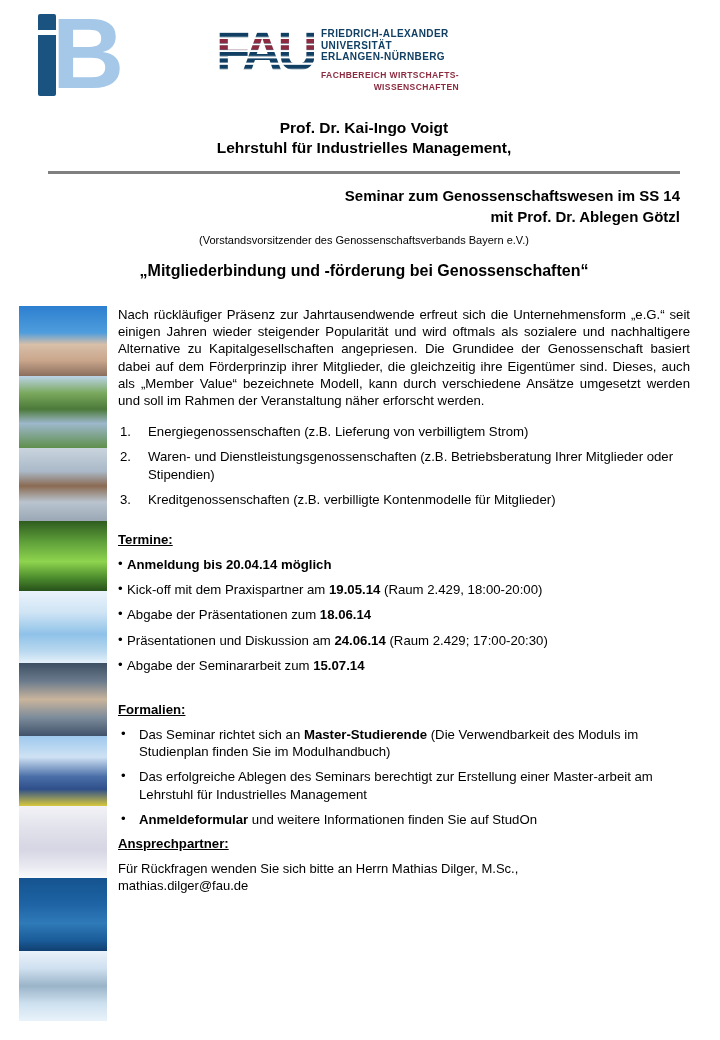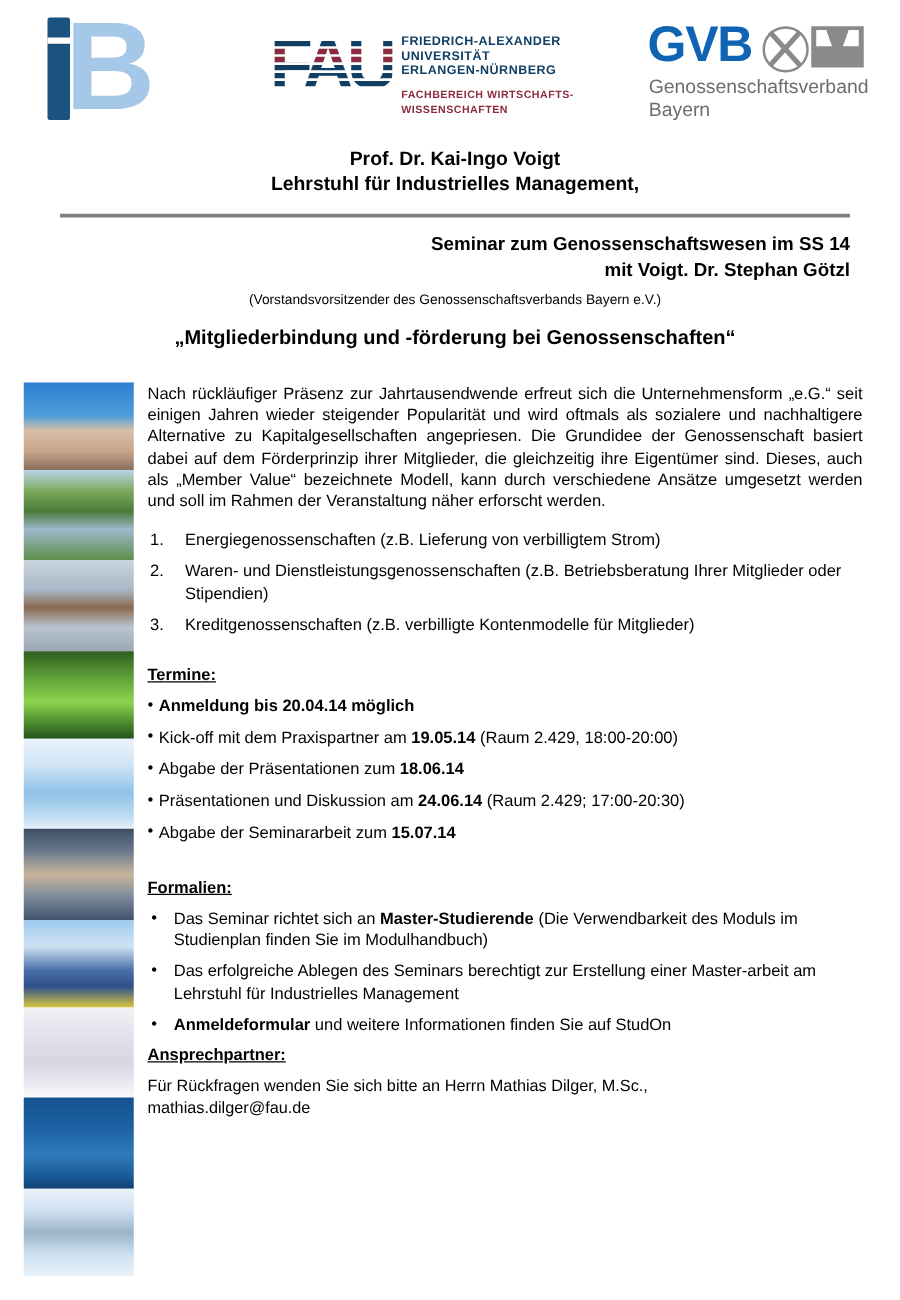--- a/index.html
+++ b/index.html
@@ -78,20 +78,21 @@
   }
   .fau-dept {
     position: absolute;
     left: 103px; top: 50px;
     font-size: 8.5px;
     font-weight: bold;
     line-height: 11.5px;
     letter-spacing: 0.4px;
     color: #8c2b40;
     white-space: nowrap;
+    text-align: right;
   }
 
   
   .logo-gvb {
     position: absolute;
     left: 518px; top: 18px;
     width: 185px; height: 80px;
   }
   .gvb-word {
     position: absolute;
@@ -302,47 +303,32 @@
       <div>FRIEDRICH-ALEXANDER</div>
       <div>UNIVERSITÄT</div>
       <div>ERLANGEN-NÜRNBERG</div>
     </div>
     <div class="fau-dept">
       <div>FACHBEREICH WIRTSCHAFTS-</div>
       <div>WISSENSCHAFTEN</div>
     </div>
   </div>
 
-  <div class="logo-gvb">
-    <div class="gvb-word">GVB</div>
-    <div class="gvb-circle">
-      <div class="gvb-x1"></div>
-      <div class="gvb-x2"></div>
-    </div>
-    <div class="gvb-block">
-      <div class="gvb-block-notch"></div>
-      <div class="gvb-block-v"></div>
-    </div>
-    <div class="gvb-sub">
-      <div>Genossenschaftsverband</div>
-      <div>Bayern</div>
-    </div>
-  </div>
 </div>
 
 <div class="title-main">
   <div>Prof. Dr. Kai-Ingo Voigt</div>
   <div>Lehrstuhl für Industrielles Management,</div>
 </div>
 
 <div class="hrule"></div>
 
 <div class="title-seminar">
   <div>Seminar zum Genossenschaftswesen im SS 14</div>
-  <div>mit Voigt. Dr. Stephan Götzl</div>
+  <div>mit Prof. Dr. Ablegen Götzl</div>
 </div>
 
 <div class="title-role">(Vorstandsvorsitzender des Genossenschaftsverbands Bayern e.V.)</div>
 
 <div class="title-quote">„Mitgliederbindung und -förderung bei Genossenschaften“</div>
 
 <div class="image-strip">
     <div class="strip-img" style="top: 0px; height: 70px; background: linear-gradient(rgb(45, 127, 208), rgb(78, 157, 220) 38%, rgb(216, 191, 168) 55%, rgb(201, 166, 140) 78%, rgb(138, 110, 92));"></div>
     <div class="strip-img" style="top: 70px; height: 72px; background: linear-gradient(rgb(188, 212, 232), rgb(122, 168, 92) 24%, rgb(75, 122, 58) 46%, rgb(157, 184, 204) 66%, rgb(95, 143, 76));"></div>
     <div class="strip-img" style="top: 142px; height: 73px; background: linear-gradient(rgb(201, 212, 222), rgb(170, 185, 200) 32%, rgb(138, 106, 82) 52%, rgb(185, 196, 207) 74%, rgb(154, 167, 181));"></div>

